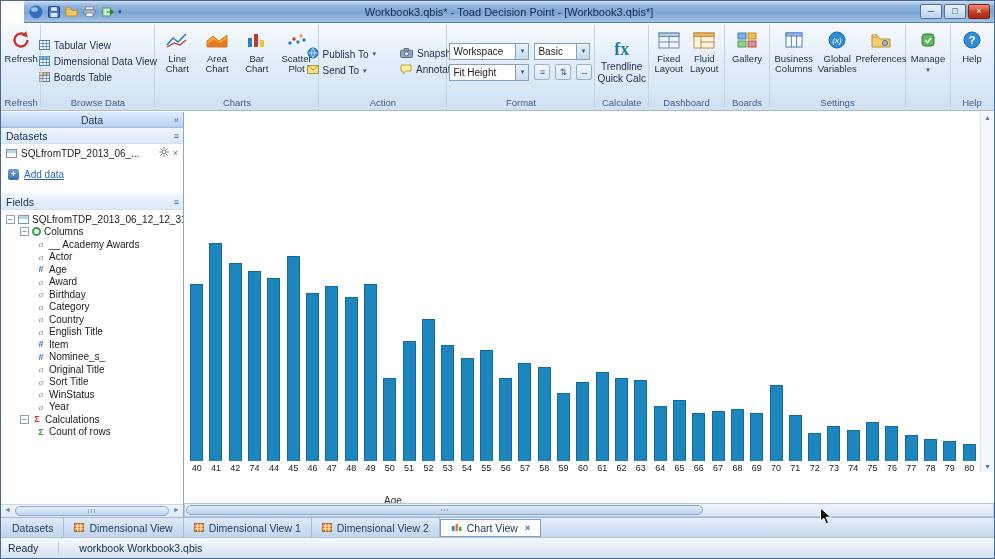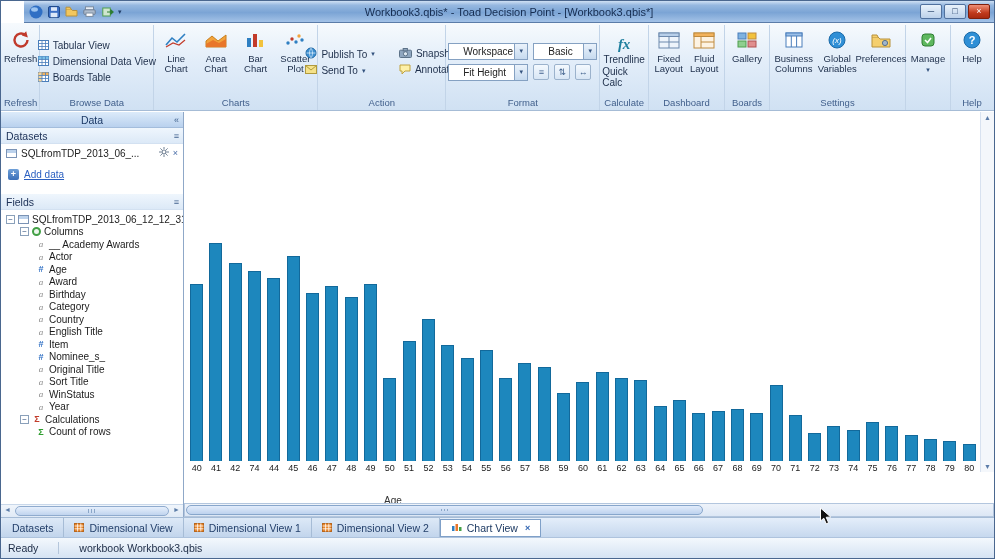--- a/index.html
+++ b/index.html
@@ -26,28 +26,28 @@
   .rgroup-content { flex:1; display:flex; align-items:stretch; justify-content:center; }
   .rgroup-caption { height:13px; text-align:center; font-size:9.5px; color:#42608c; }
   .bigbtn { display:flex; flex-direction:column; align-items:center; padding-top:2px;
     font-size:9.5px; line-height:10px; color:#1d2e4a; text-align:center; border-radius:3px; }
   .bigbtn .ic { height:24px; display:flex; align-items:center; justify-content:center; margin-bottom:2px; }
   .bigbtn .bcaret { font-size:7px; color:#33527e; margin-top:1px; }
   .smallrows { display:flex; flex-direction:column; justify-content:center; gap:4px; }
   .smallitem { display:flex; align-items:center; gap:4px; font-size:10px; color:#1d2e4a; white-space:nowrap; }
   .smallitem .scaret { font-size:7px; color:#33527e; }
   .sel { display:flex; align-items:center; height:17px; background:#fff; border:1px solid #85a1c2; }
-  .sel .sel-text { flex:1; padding:0 14px; font-size:10px; color:#222; white-space:nowrap; overflow:hidden; }
+  .sel .sel-text { flex:1; padding:0 3px; font-size:10px; color:#222; white-space:nowrap; overflow:hidden; }
   .sel .sel-btn { width:13px; height:100%; border-left:1px solid #85a1c2; font-size:7px; color:#33527e;
     display:flex; align-items:center; justify-content:center; background:linear-gradient(#eaf2fb,#c6daef); }
   .fmt-grid { display:flex; flex-direction:column; gap:4px; justify-content:center; }
   .fmt-row { display:flex; gap:5px; align-items:center; }
   .miniico { width:16px; height:16px; border:1px solid #9bb2cc; border-radius:2px; font-size:9px; color:#41628e;
     background:linear-gradient(#f4f9fe,#d8e6f5); display:flex; align-items:center; justify-content:center; }
-  .fxmark { font-family:"Liberation Serif", serif; font-style:italic; font-weight:bold; font-size:15px; color:#1f7f9e; }
+  .fxmark { font-family:"Liberation Serif", serif; font-weight:bold; font-size:18px; color:#1f7f9e; }
   .calcstack { display:flex; flex-direction:column; align-items:center; gap:1px; font-size:10px; color:#1d2e4a; justify-content:center; }
 
   
   .sidebar { position:absolute; left:0; top:111px; width:183px; bottom:41px; background:#fff;
     border-right:1px solid #8fa8c8; display:flex; flex-direction:column; }
   .panel-hdr { height:16px; flex:none; position:relative; display:flex; align-items:center; justify-content:center;
     background:linear-gradient(#dcebfa,#b9d1ee); border-bottom:1px solid #a3bddc; font-size:10.5px; color:#1d3a66; }
   .panel-hdr .hdr-right { position:absolute; right:4px; font-size:9px; color:#41628e; }
   .section-hdr { height:16px; flex:none; position:relative; display:flex; align-items:center; padding:0 5px;
     background:linear-gradient(#eff6fd,#dcE9f7); border-bottom:1px solid #d3e1f1; font-size:10.5px; color:#20345a; }
@@ -297,21 +297,21 @@
     </div>
 
     <div class="rgroup" style="width:160px">
       <div class="rgroup-content">
         <div class="fmt-grid">
           <div class="fmt-row">
             <div class="sel" style="width:80px">
               <span class="sel-text">Workspace</span>
               <span class="sel-btn">▾</span>
             </div>
-            <div class="sel" style="width:64px">
+            <div class="sel" style="width:56px">
               <span class="sel-text">Basic</span>
               <span class="sel-btn">▾</span>
             </div>
           </div>
           <div class="fmt-row">
             <div class="sel" style="width:80px">
               <span class="sel-text">Fit Height</span>
               <span class="sel-btn">▾</span>
             </div>
             <div class="miniico">≡</div>

